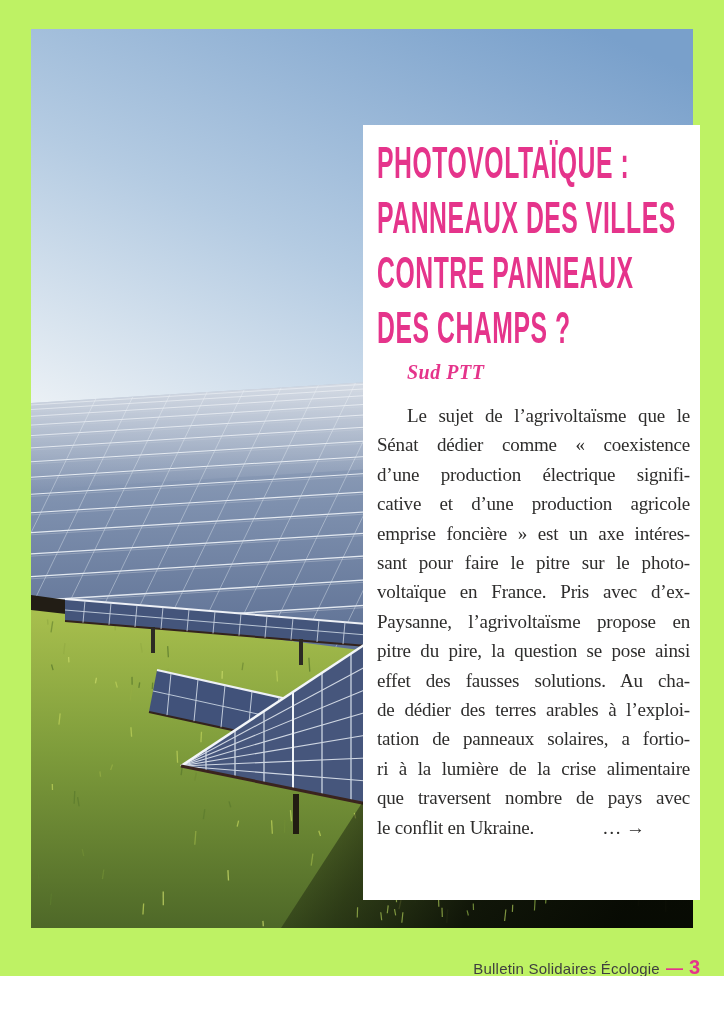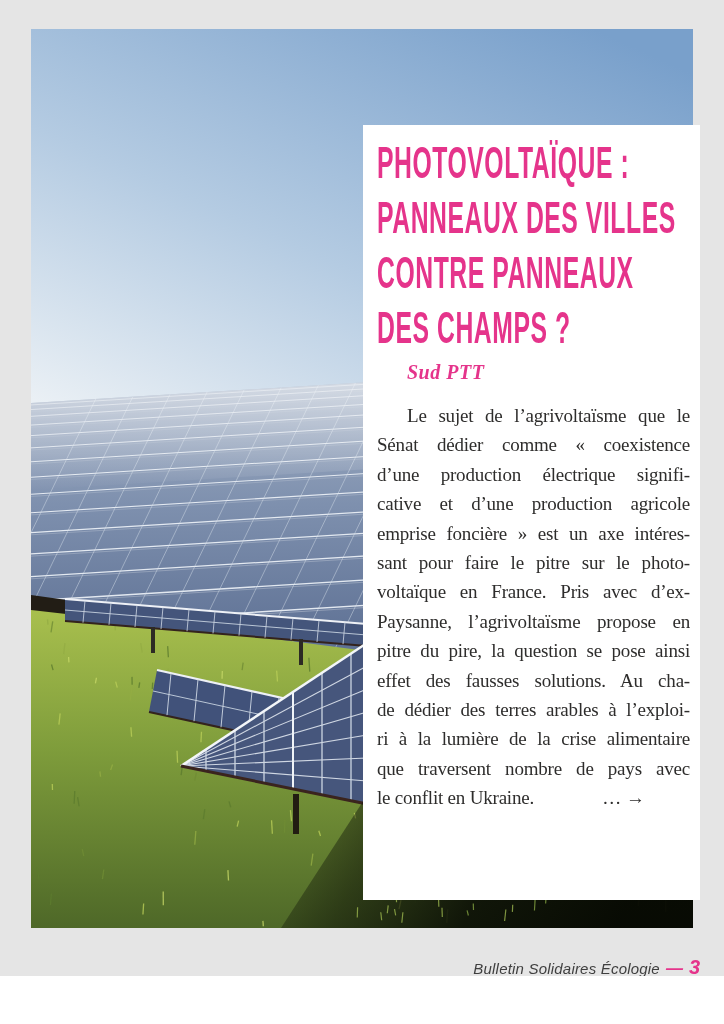--- a/index.html
+++ b/index.html
@@ -1,17 +1,17 @@
 <!DOCTYPE html>
 <html style="--pink: #e5348b; --ink: #2e2d2c; --ftr: #3f3f3f;"><head>
 <meta charset="utf-8">
 <style>
   html,body{margin:0;padding:0;background:#ffffff;}
   #page{
-    position:relative;width:724px;height:976px;background:#e5e5e5;overflow:hidden;
+    position:relative;width:724px;height:976px;background:#bef264;overflow:hidden;
     font-family:"Liberation Sans",sans-serif;
   }
   #photo-svg{position:absolute;left:31px;top:29px;width:662px;height:899px;display:block;}
   
   #article-panel{
     position:absolute;left:363px;top:125px;width:337px;height:775px;
     background:#ffffff;box-sizing:border-box;padding:10px 10px 0 14px;
   }
   .title-line{
     font-family:"Liberation Sans",sans-serif;font-weight:700;
@@ -28,21 +28,21 @@
     margin-top:16px;width:313px;
     font-family:"Liberation Serif",serif;font-size:19px;line-height:29.4px;
     color:var(--ink);letter-spacing:-0.2px;
   }
   .body-line{text-align:justify;text-align-last:justify;white-space:normal;}
   .body-line.indent{text-indent:30px;}
   .last-line{display:flex;justify-content:space-between;align-items:flex-start;padding-right:45px;}
   .last-line .cont{letter-spacing:0;}
   
   #page-footer{
-    position:absolute;top:956px;right:24px;display:flex;align-items:baseline;gap:6px;font-style:italic;
+    position:absolute;top:956px;right:24px;display:flex;align-items:baseline;gap:6px;
   }
   #footer-bulletin-name{
     font-family:"Liberation Sans",sans-serif;font-size:15px;color:var(--ftr);
     letter-spacing:0.2px;
   }
   #footer-dash{color:var(--pink);font-weight:700;font-size:17px;}
   #page-number{color:var(--pink);font-weight:700;font-size:20px;font-family:"Liberation Sans",sans-serif;}
 </style>
 </head>
 <body>
@@ -402,20 +402,21 @@
         <div class="body-line">Sénat dédier comme « coexistence</div>
         <div class="body-line">d’une production électrique signifi-</div>
         <div class="body-line">cative et d’une production agricole</div>
         <div class="body-line">emprise foncière » est un axe intéres-</div>
         <div class="body-line">sant pour faire le pitre sur le photo-</div>
         <div class="body-line">voltaïque en France. Pris avec d’ex-</div>
         <div class="body-line">Paysanne, l’agrivoltaïsme propose en</div>
         <div class="body-line">pitre du pire, la question se pose ainsi</div>
         <div class="body-line">effet des fausses solutions. Au cha-</div>
         <div class="body-line">de dédier des terres arables à l’exploi-</div>
+        <div class="body-line">tation de panneaux solaires, a fortio-</div>
         <div class="body-line">ri à la lumière de la crise alimentaire</div>
         <div class="body-line">que traversent nombre de pays avec</div>
         <div class="body-line last-line">
         <span>le conflit en Ukraine.</span>
         <span class="cont">… →</span>
       </div>
     </div>
   </div>
 
   <div id="page-footer">

